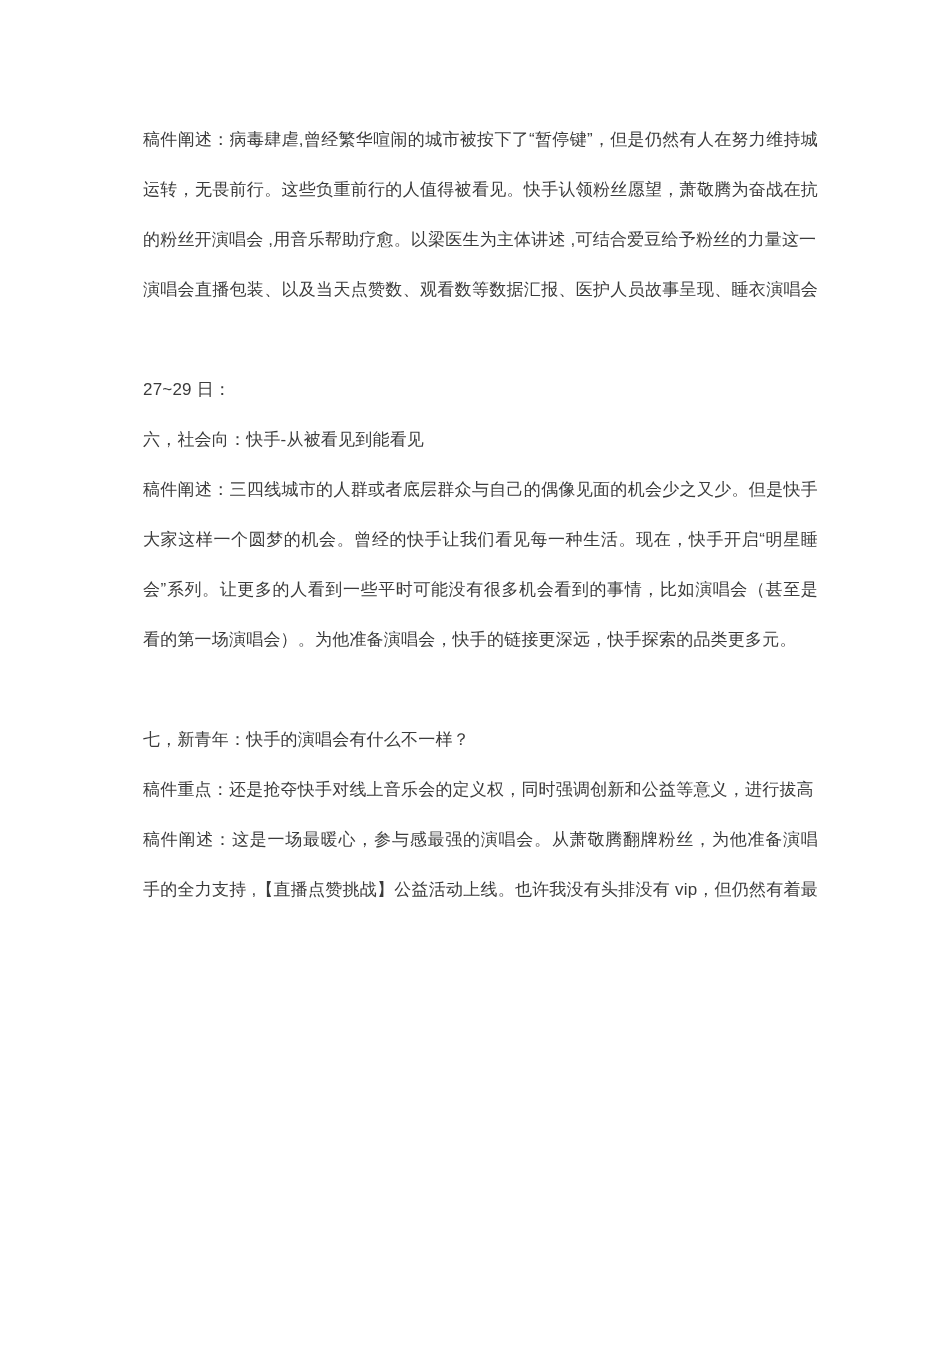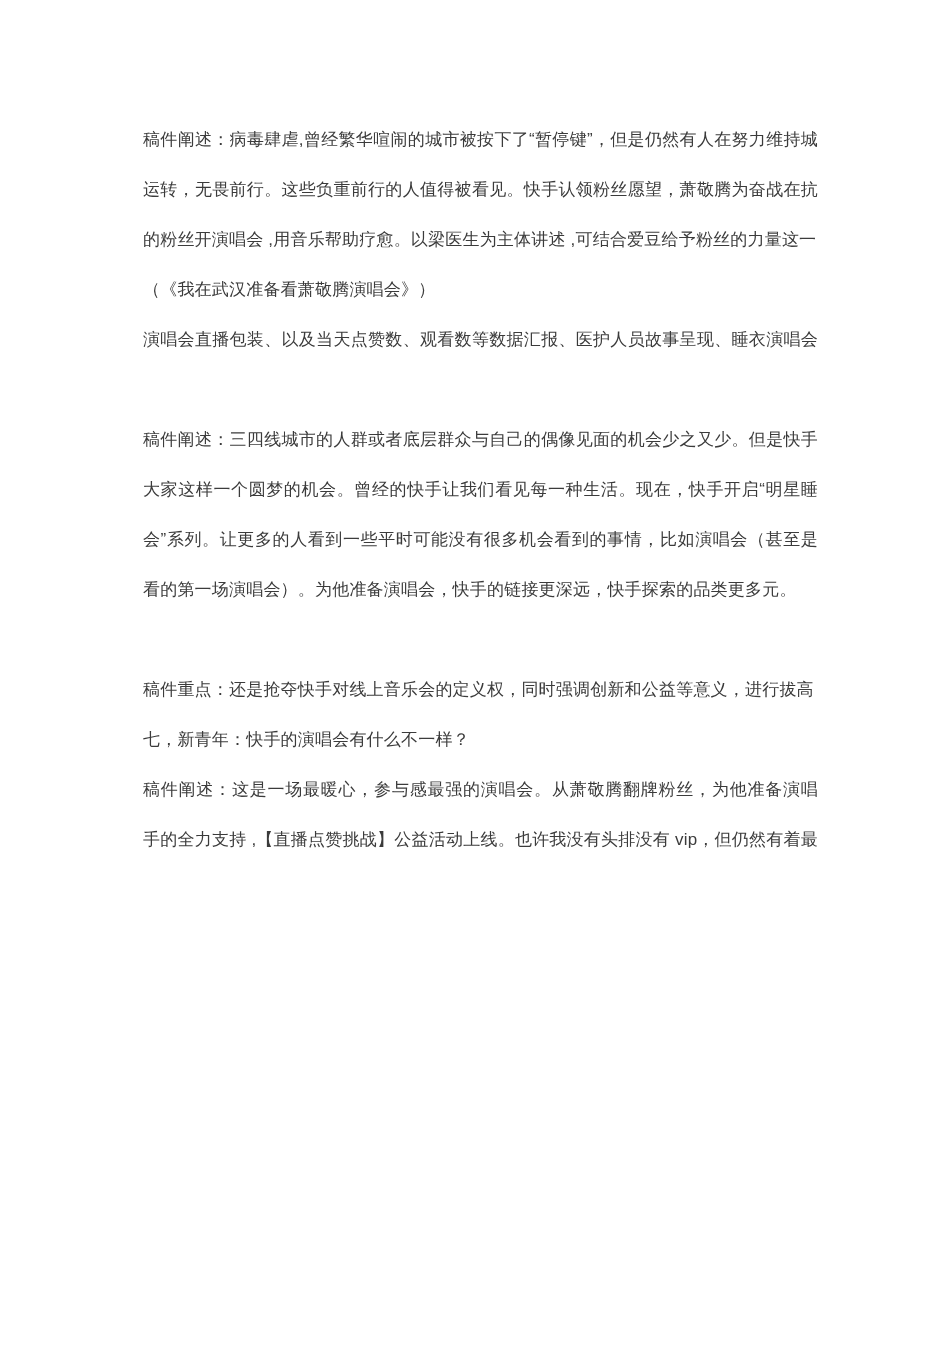--- a/index.html
+++ b/index.html
@@ -49,36 +49,39 @@
 </head>
 <body>
 
 <div class="page">
   <div class="doc-body">
       <div class="paragraph">
         <div class="line fill">稿件阐述：病毒肆虐,曾经繁华喧闹的城市被按下了“暂停键”，但是仍然有人在努力维持城市</div>
         <div class="line fill">运转，无畏前行。这些负重前行的人值得被看见。快手认领粉丝愿望，萧敬腾为奋战在抗疫一线</div>
         <div class="line">的粉丝开演唱会 ,用音乐帮助疗愈。以梁医生为主体讲述 ,可结合爱豆给予粉丝的力量这一角度。</div>
       </div>
-      <div class="paragraph">
-        <div class="line">（《我在武汉准备看萧敬腾演唱会》）</div>
-      </div>
       <div class="paragraph gap-after">
         <div class="line fill">演唱会直播包装、以及当天点赞数、观看数等数据汇报、医护人员故事呈现、睡衣演唱会系列包</div>
+      </div>
+      <div class="paragraph">
+        <div class="line">27~29 日：</div>
+      </div>
+      <div class="paragraph">
+        <div class="line">六，社会向：快手-从被看见到能看见</div>
       </div>
       <div class="paragraph gap-after">
         <div class="line fill">稿件阐述：三四线城市的人群或者底层群众与自己的偶像见面的机会少之又少。但是快手却给了</div>
         <div class="line fill">大家这样一个圆梦的机会。曾经的快手让我们看见每一种生活。现在，快手开启“明星睡衣演唱</div>
         <div class="line fill">会”系列。让更多的人看到一些平时可能没有很多机会看到的事情，比如演唱会（甚至是有些人</div>
         <div class="line">看的第一场演唱会）。为他准备演唱会，快手的链接更深远，快手探索的品类更多元。</div>
       </div>
       <div class="paragraph">
-        <div class="line">稿件重点：还是抢夺快手对线上音乐会的定义权，同时强调创新和公益等意义，进行拔高</div>
+        <div class="line">七，新青年：快手的演唱会有什么不一样？</div>
       </div>
       <div class="paragraph">
-        <div class="line">七，新青年：快手的演唱会有什么不一样？</div>
+        <div class="line">稿件重点：还是抢夺快手对线上音乐会的定义权，同时强调创新和公益等意义，进行拔高</div>
       </div>
       <div class="paragraph">
         <div class="line fill">稿件阐述：这是一场最暖心，参与感最强的演唱会。从萧敬腾翻牌粉丝，为他准备演唱会；到快</div>
         <div class="line fill">手的全力支持 ,【直播点赞挑战】公益活动上线。也许我没有头排没有 vip，但仍然有着最好的视</div>
       </div>
     </div>
 </div>
 
 </body></html>

